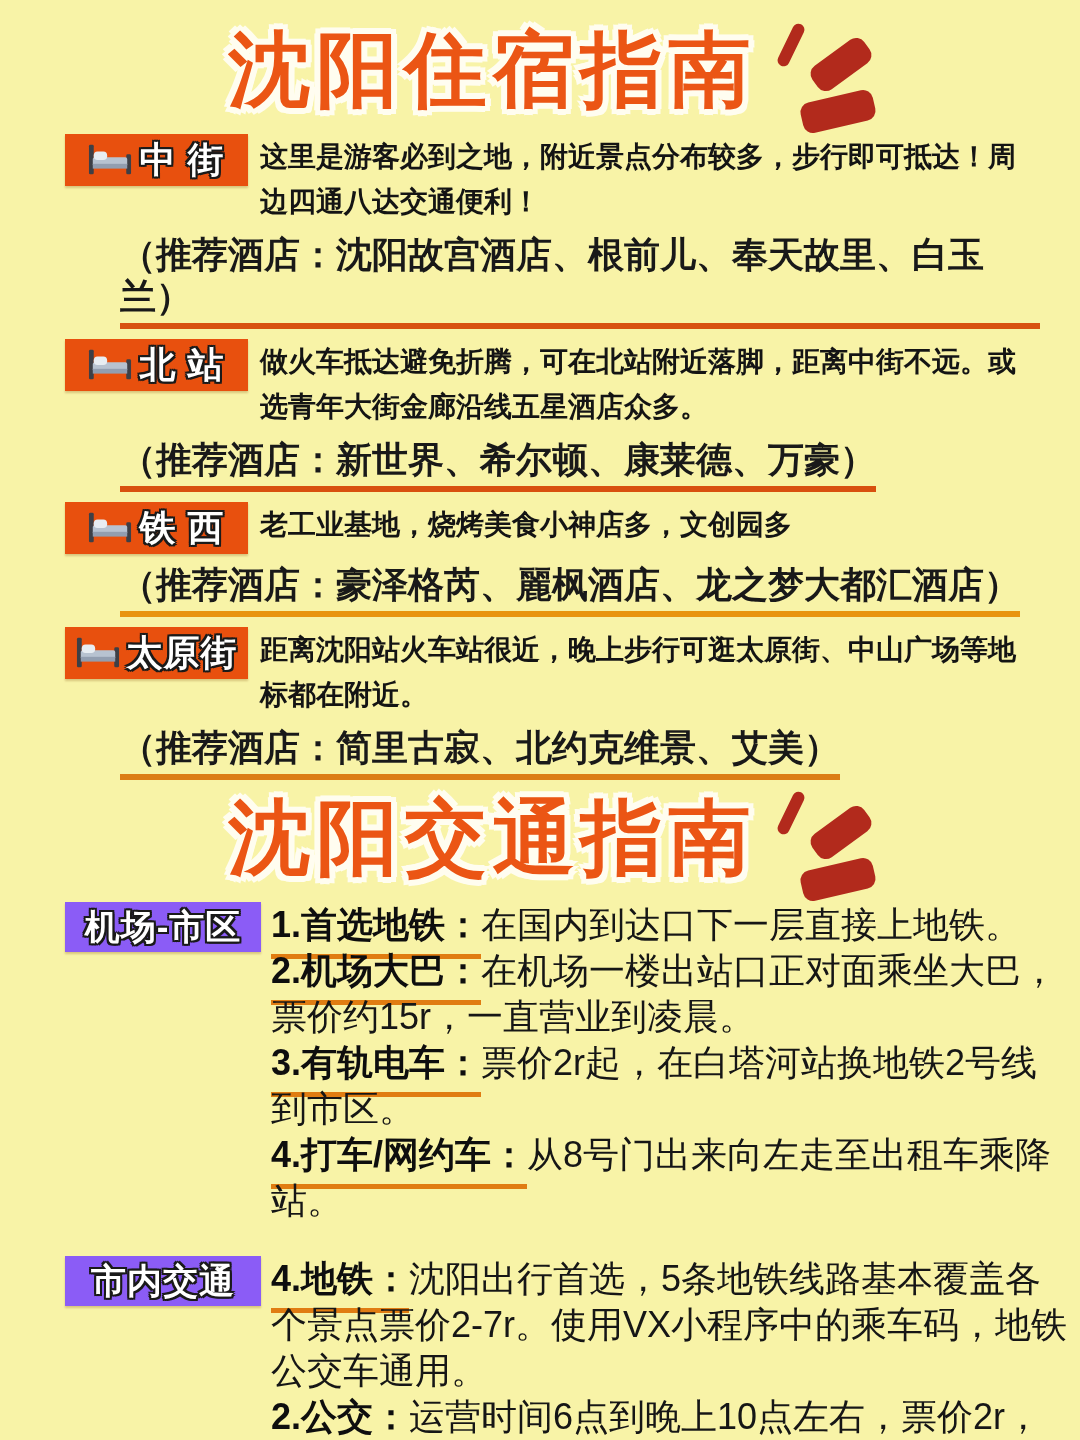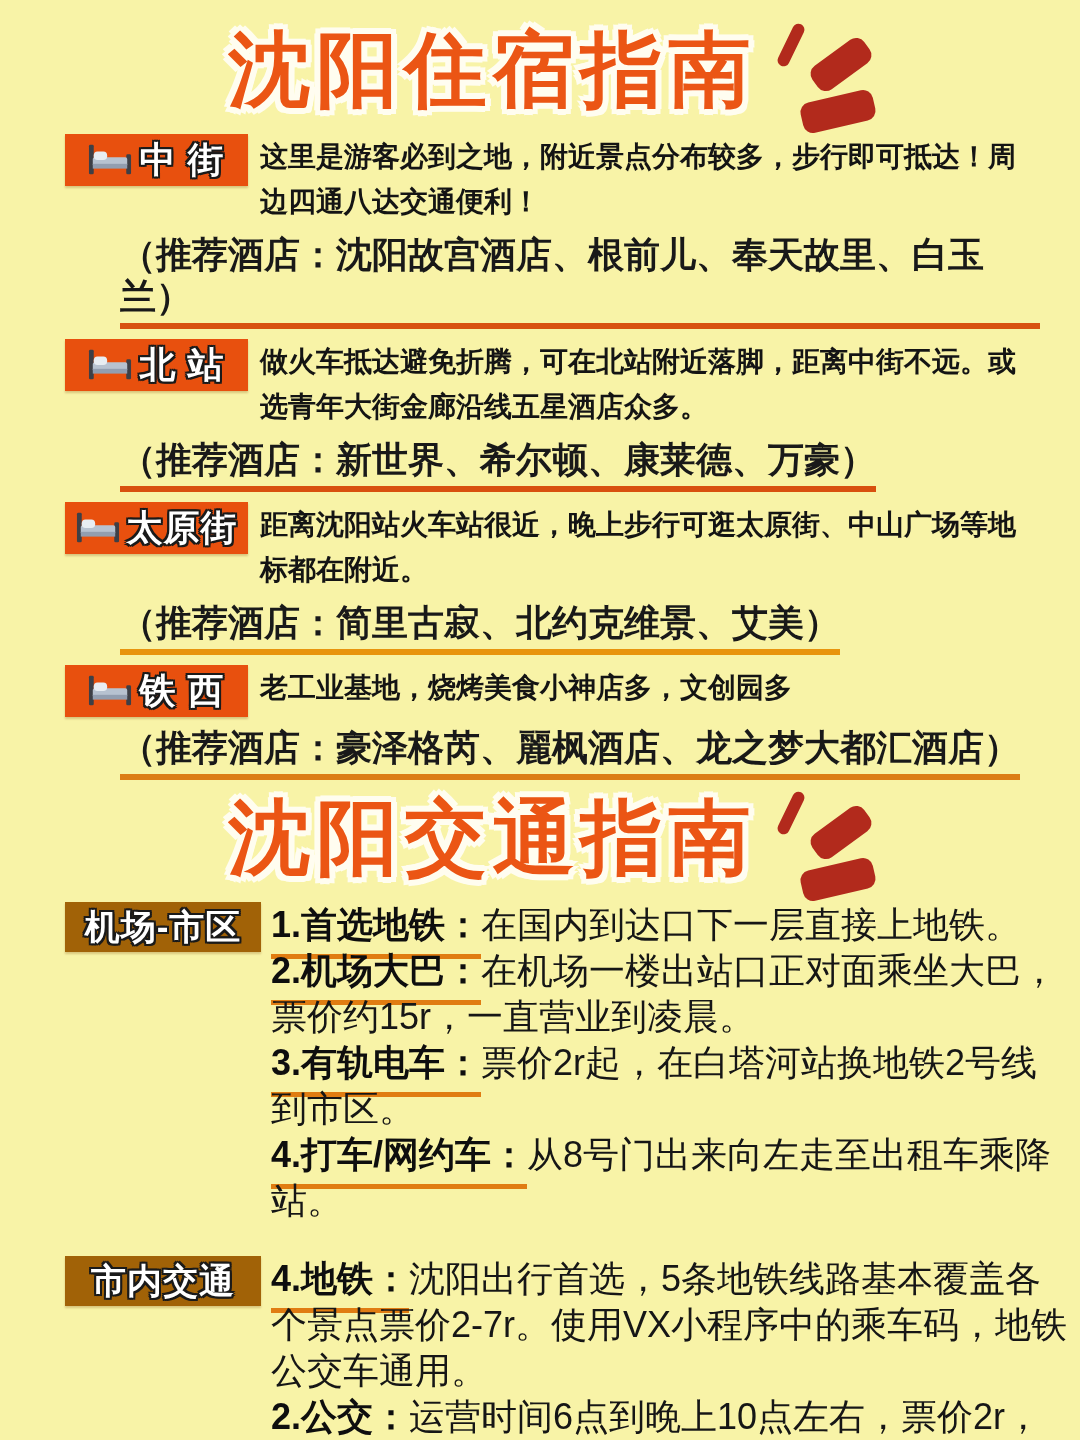--- a/index.html
+++ b/index.html
@@ -65,21 +65,21 @@
     padding-bottom: 5px; border-bottom: 6px solid #D8500F;
   }
   .acc-entry:nth-child(3) .hotels { border-bottom-color: #E8940E; }
   .acc-entry:nth-child(4) .hotels { border-bottom-color: #DC7C15; }
 
   
   .trans-list { padding: 0 12px 0 65px; }
   .trans-row { display: flex; align-items: flex-start; gap: 10px; margin-bottom: 32px; }
   .tbadge {
     width: 196px; height: 50px; flex: 0 0 auto;
-    background: #a16207;
+    background: #8b5cf6;
     display: flex; align-items: center; justify-content: center;
     box-shadow: 0 2px 2px rgba(120,60,0,.25);
   }
   .tbadge-text {
     color: #fff; font-weight: 800; font-size: 35px; letter-spacing: 1px;
     text-shadow:
       -2px -2px 0 #1a1a1a, 2px -2px 0 #1a1a1a,
       -2px 2px 0 #1a1a1a, 2px 2px 0 #1a1a1a,
       -2px 0 0 #1a1a1a, 2px 0 0 #1a1a1a,
       0 -2px 0 #1a1a1a, 0 2px 0 #1a1a1a;
@@ -148,44 +148,44 @@
         <div class="badge">
           <span class="bed">
             <svg width="44" height="34" viewBox="0 0 46 34">
               <rect x="1" y="1" width="5" height="31" rx="1.5" fill="#3d3f46"></rect>
               <rect x="40" y="11" width="5" height="21" rx="1.5" fill="#3d3f46"></rect>
               <rect x="5" y="14" width="36" height="10" rx="2" fill="#b7c2d0"></rect>
               <rect x="5" y="21" width="36" height="5" fill="#929eb0"></rect>
               <rect x="6" y="8" width="14" height="9" rx="4" fill="#e8edf2"></rect>
             </svg>
           </span>
+          <span class="badge-text">铁 西</span>
+        </div>
+        <div class="acc-desc">老工业基地，烧烤美食小神店多，文创园多</div>
+      </div>
+      <div class="hotels-wrap"><span class="hotels">（推荐酒店：豪泽格芮、麗枫酒店、龙之梦大都汇酒店）</span></div>
+    </div>
+
+    <div class="acc-entry">
+      <div class="acc-row">
+        <div class="badge">
+          <span class="bed">
+            <svg width="44" height="34" viewBox="0 0 46 34">
+              <rect x="1" y="1" width="5" height="31" rx="1.5" fill="#3d3f46"></rect>
+              <rect x="40" y="11" width="5" height="21" rx="1.5" fill="#3d3f46"></rect>
+              <rect x="5" y="14" width="36" height="10" rx="2" fill="#b7c2d0"></rect>
+              <rect x="5" y="21" width="36" height="5" fill="#929eb0"></rect>
+              <rect x="6" y="8" width="14" height="9" rx="4" fill="#e8edf2"></rect>
+            </svg>
+          </span>
           <span class="badge-text">太原街</span>
         </div>
         <div class="acc-desc">距离沈阳站火车站很近，晚上步行可逛太原街、中山广场等地标都在附近。</div>
       </div>
       <div class="hotels-wrap"><span class="hotels">（推荐酒店：简里古寂、北约克维景、艾美）</span></div>
-    </div>
-
-    <div class="acc-entry">
-      <div class="acc-row">
-        <div class="badge">
-          <span class="bed">
-            <svg width="44" height="34" viewBox="0 0 46 34">
-              <rect x="1" y="1" width="5" height="31" rx="1.5" fill="#3d3f46"></rect>
-              <rect x="40" y="11" width="5" height="21" rx="1.5" fill="#3d3f46"></rect>
-              <rect x="5" y="14" width="36" height="10" rx="2" fill="#b7c2d0"></rect>
-              <rect x="5" y="21" width="36" height="5" fill="#929eb0"></rect>
-              <rect x="6" y="8" width="14" height="9" rx="4" fill="#e8edf2"></rect>
-            </svg>
-          </span>
-          <span class="badge-text">铁 西</span>
-        </div>
-        <div class="acc-desc">老工业基地，烧烤美食小神店多，文创园多</div>
-      </div>
-      <div class="hotels-wrap"><span class="hotels">（推荐酒店：豪泽格芮、麗枫酒店、龙之梦大都汇酒店）</span></div>
     </div>
 
   </div>
 
   <div class="title-wrap" style="margin-top:6px;">
     <h1 class="big-title">沈阳交通指南</h1>
     <span class="sparkle">
         <i class="sp1"></i>
         <i class="sp2"></i>
         <i class="sp3"></i>

